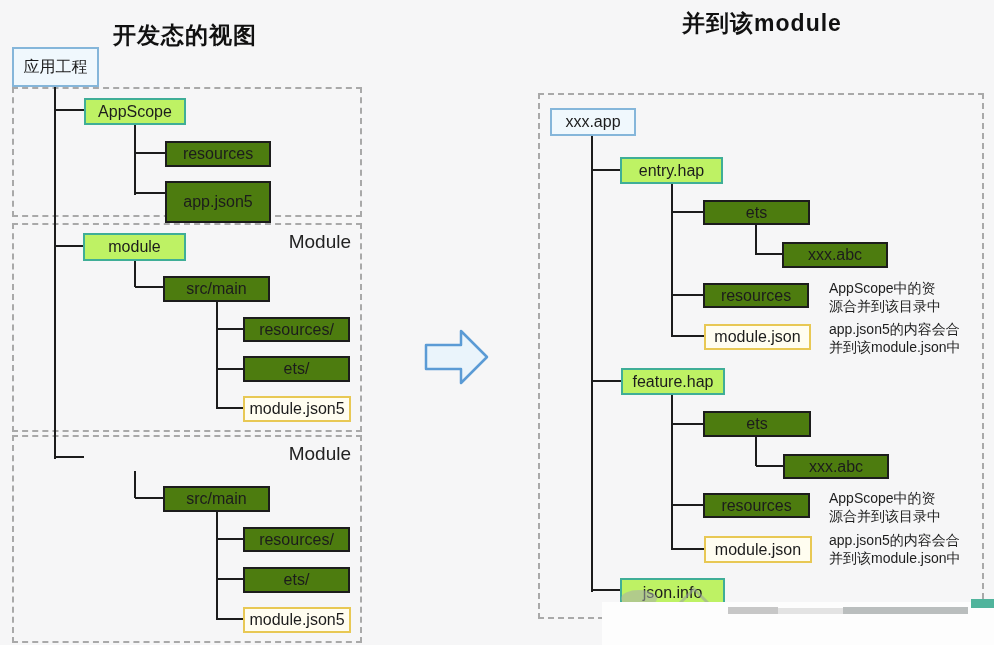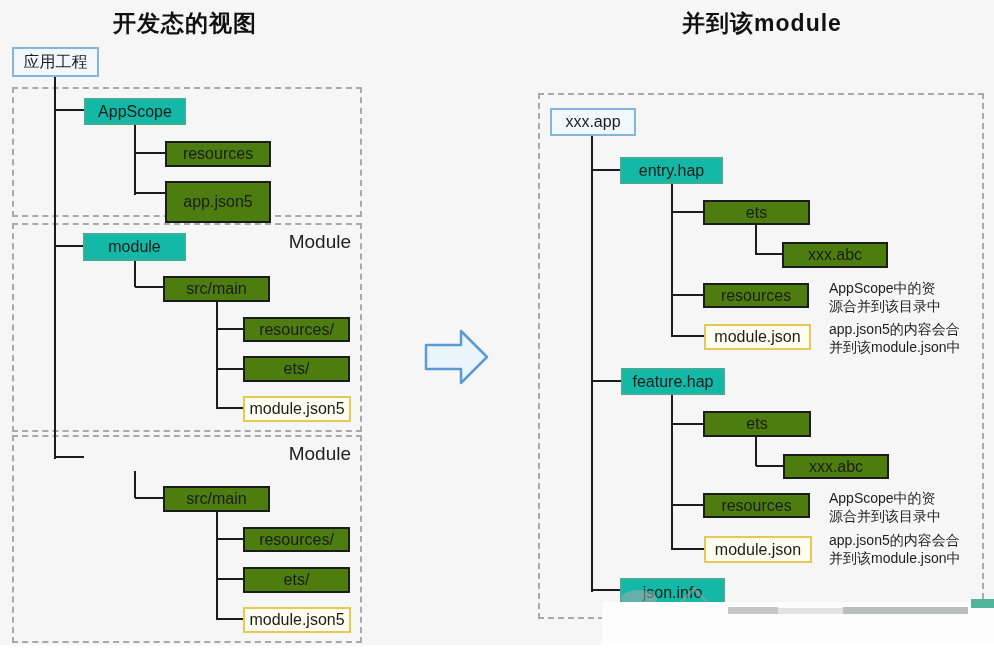--- a/index.html
+++ b/index.html
@@ -8,21 +8,21 @@
           font-family:"Liberation Sans","DejaVu Sans",sans-serif;color:#1c1c1c;}
 
   .title{position:absolute;font-size:23px;font-weight:700;color:#111;text-align:center;letter-spacing:1px;}
 
   .dashed{position:absolute;border:2px dashed #a9a9a9;background:transparent;z-index:0;}
 
   .box{position:absolute;display:flex;align-items:center;justify-content:center;
        font-size:16px;color:#1c1c1c;background:#4d7c0f;border:2px solid #1c1c1c;
        box-sizing:border-box;z-index:2;white-space:nowrap;}
   .box.blue{border-color:#85b6da;background:#f0f8fd;}
-  .box.teal{border-color:#3fae97;background:#14b8a6;}
+  .box.teal{border-color:#3fae97;background:#bef264;}
   .box.yellow{border-color:#e8c854;background:#fffdf0;}
 
   .cline{position:absolute;background:#1c1c1c;z-index:1;}
 
   .module-tag{position:absolute;font-size:19px;color:#222;text-align:right;z-index:2;}
 
   .note{position:absolute;font-size:14px;line-height:1.3;color:#1d1d1d;z-index:2;white-space:nowrap;}
 
   .arrow-wrap{position:absolute;left:424px;top:329px;z-index:2;}
 
@@ -36,28 +36,28 @@
   .bar-b{left:778px;top:608px;width:65px;height:6px;background:#e3e3e3;}
   .bar-c{left:843px;top:607px;width:125px;height:7px;background:#babebe;}
   .teal-chip{left:971px;top:599px;width:23px;height:9px;background:#50b49c;}
   .bottom-strip{position:absolute;left:0;top:645px;width:994px;height:14px;background:#ffffff;z-index:6;}
 </style>
 </head>
 <body>
 
 <div id="canvas">
 
-  <div class="title" style="left:60px;top:8px;width:250px;">开发态的视图</div>
+  <div class="title" style="left:60px;top:20px;width:250px;">开发态的视图</div>
   <div class="title" style="left:637px;top:8px;width:250px;">并到该module</div>
 
   <div class="dashed" style="left:12px;top:87px;width:346px;height:126px;"></div>
   <div class="dashed" style="left:12px;top:223px;width:346px;height:205px;"></div>
   <div class="dashed" style="left:12px;top:435px;width:346px;height:204px;"></div>
 
-  <div class="box blue" style="left:12px;top:47px;width:87px;height:30px;text-align:center;">应用工程</div>
+  <div class="box blue" style="left:12px;top:47px;width:87px;height:40px;text-align:center;">应用工程</div>
 
   <div class="box teal" style="left:84px;top:98px;width:102px;height:27px;">AppScope</div>
   <div class="box" style="left:165px;top:141px;width:106px;height:26px;">resources</div>
   <div class="box" style="left:165px;top:181px;width:106px;height:42px;">app.json5</div>
 
   <div class="module-tag" style="left:283px;top:231px;width:68px;">Module</div>
   <div class="box teal" style="left:83px;top:233px;width:103px;height:28px;">module</div>
   <div class="box" style="left:163px;top:276px;width:107px;height:26px;">src/main</div>
   <div class="box" style="left:243px;top:317px;width:107px;height:25px;">resources/</div>
   <div class="box" style="left:243px;top:356px;width:107px;height:26px;">ets/</div>

